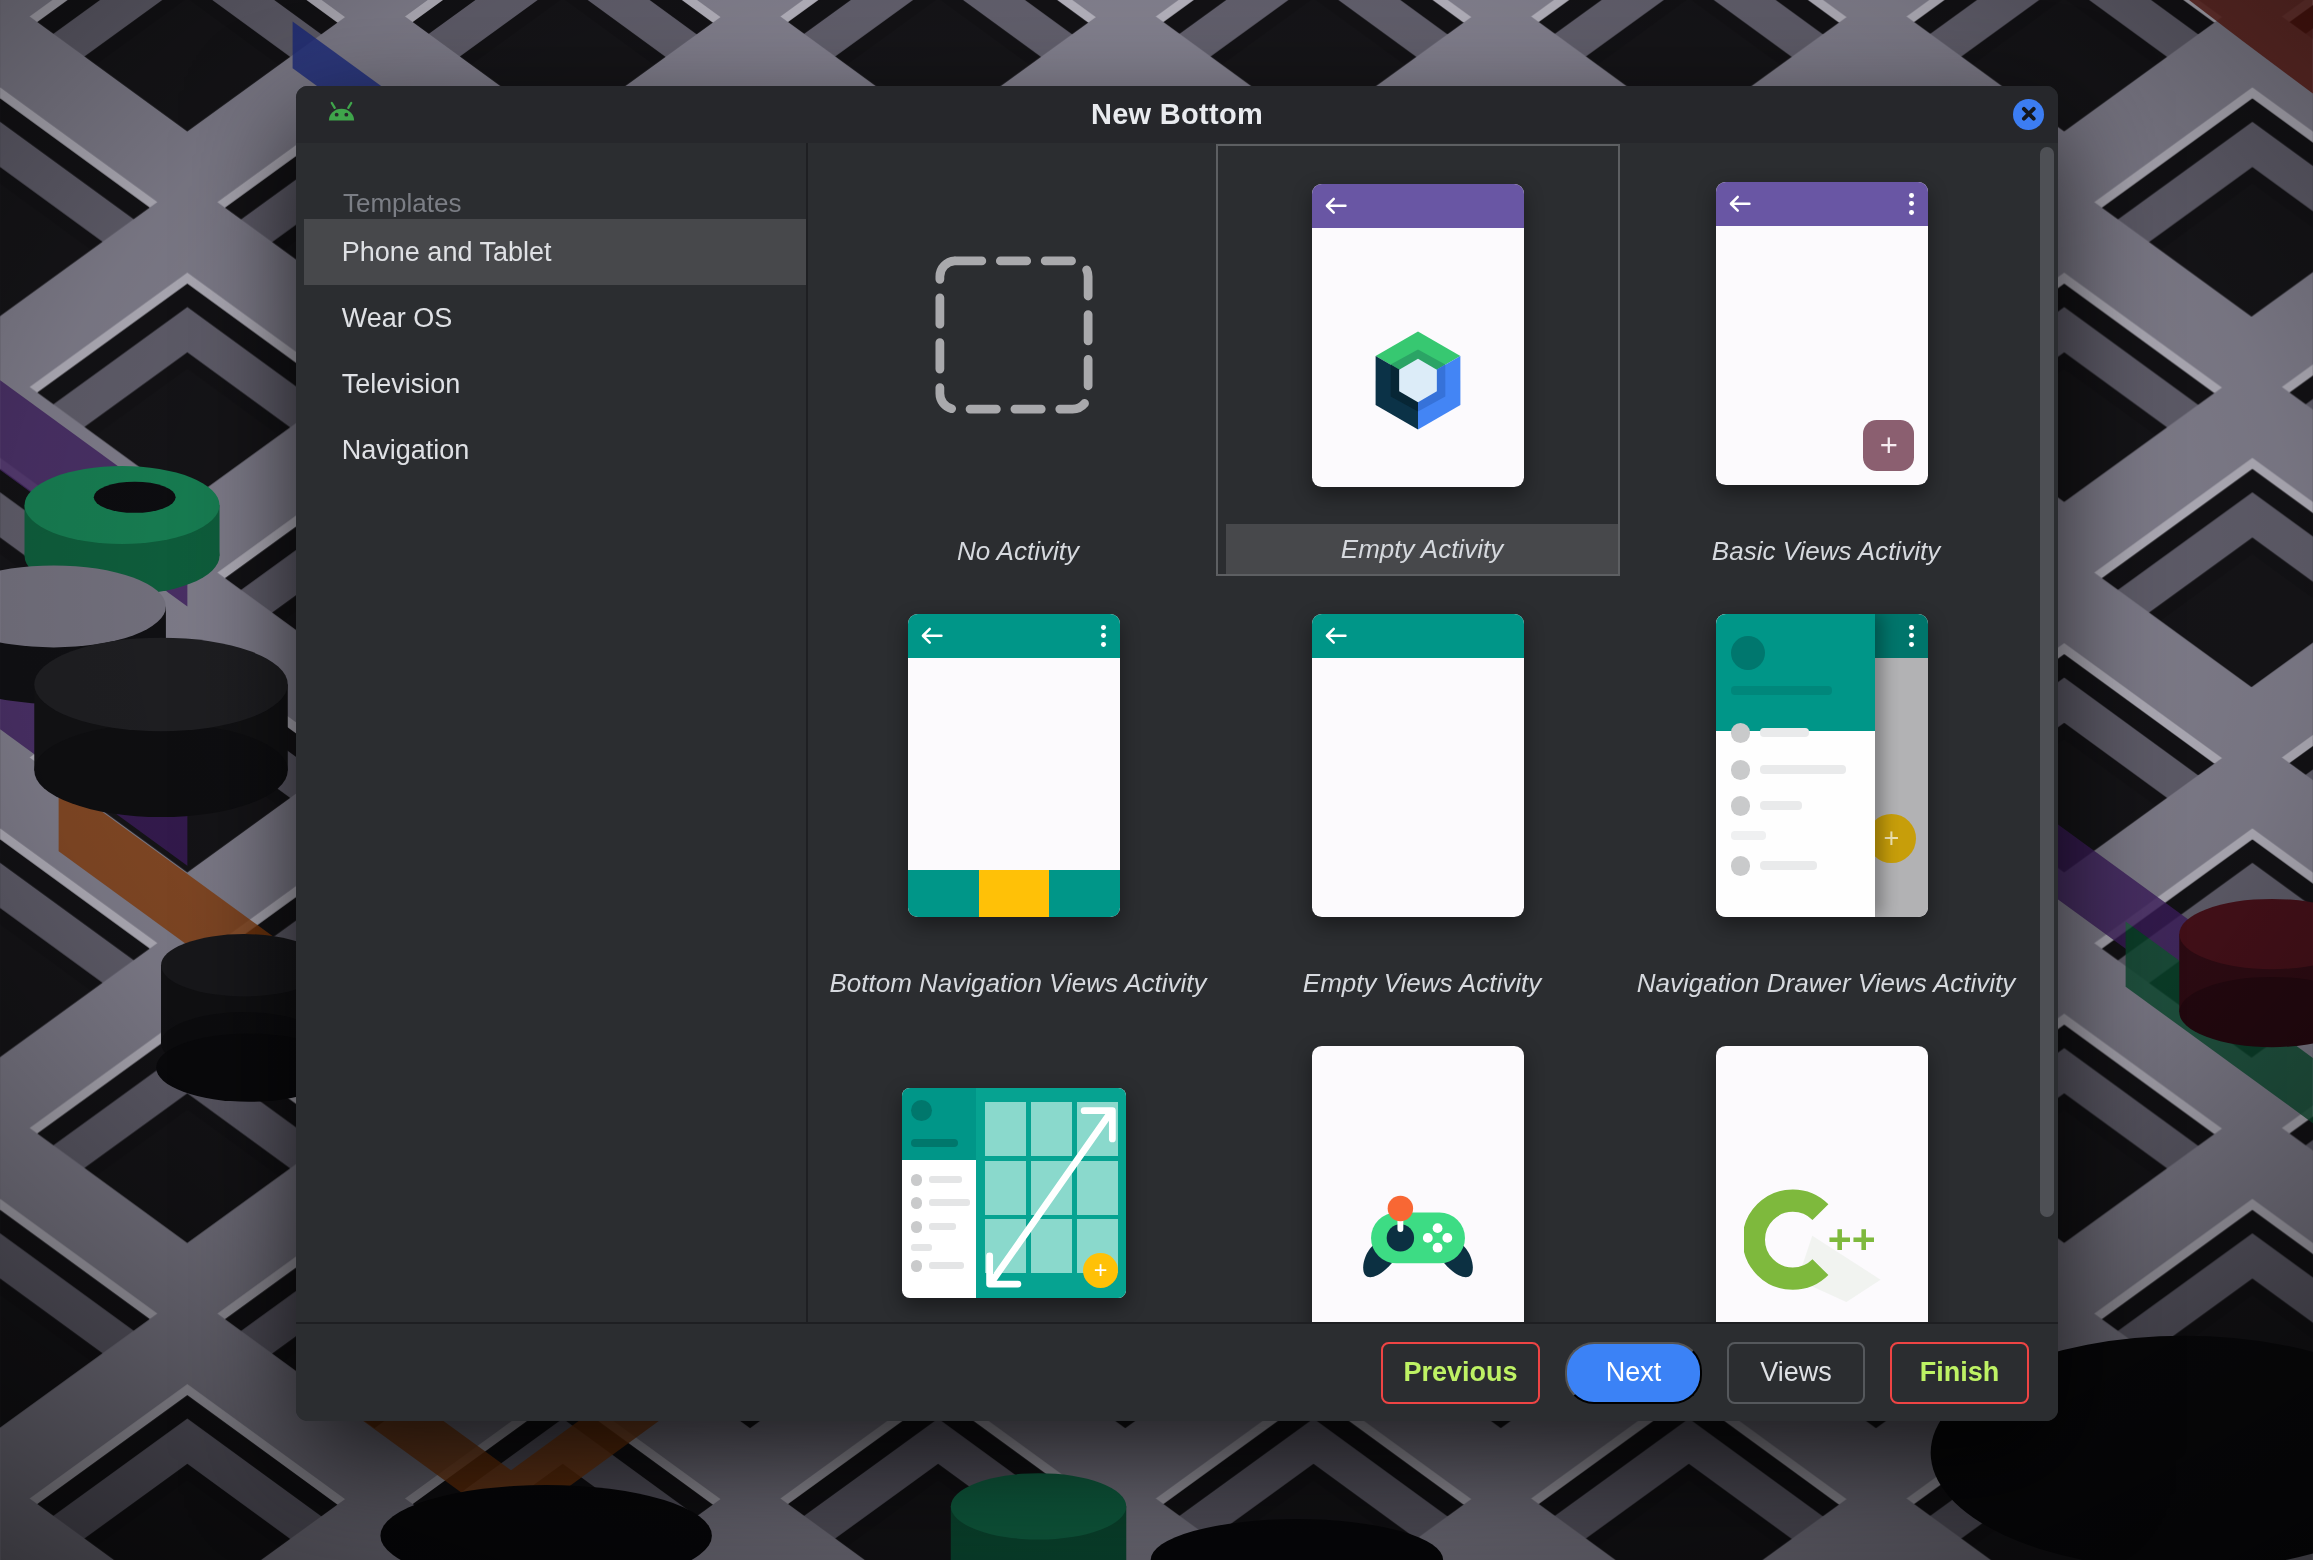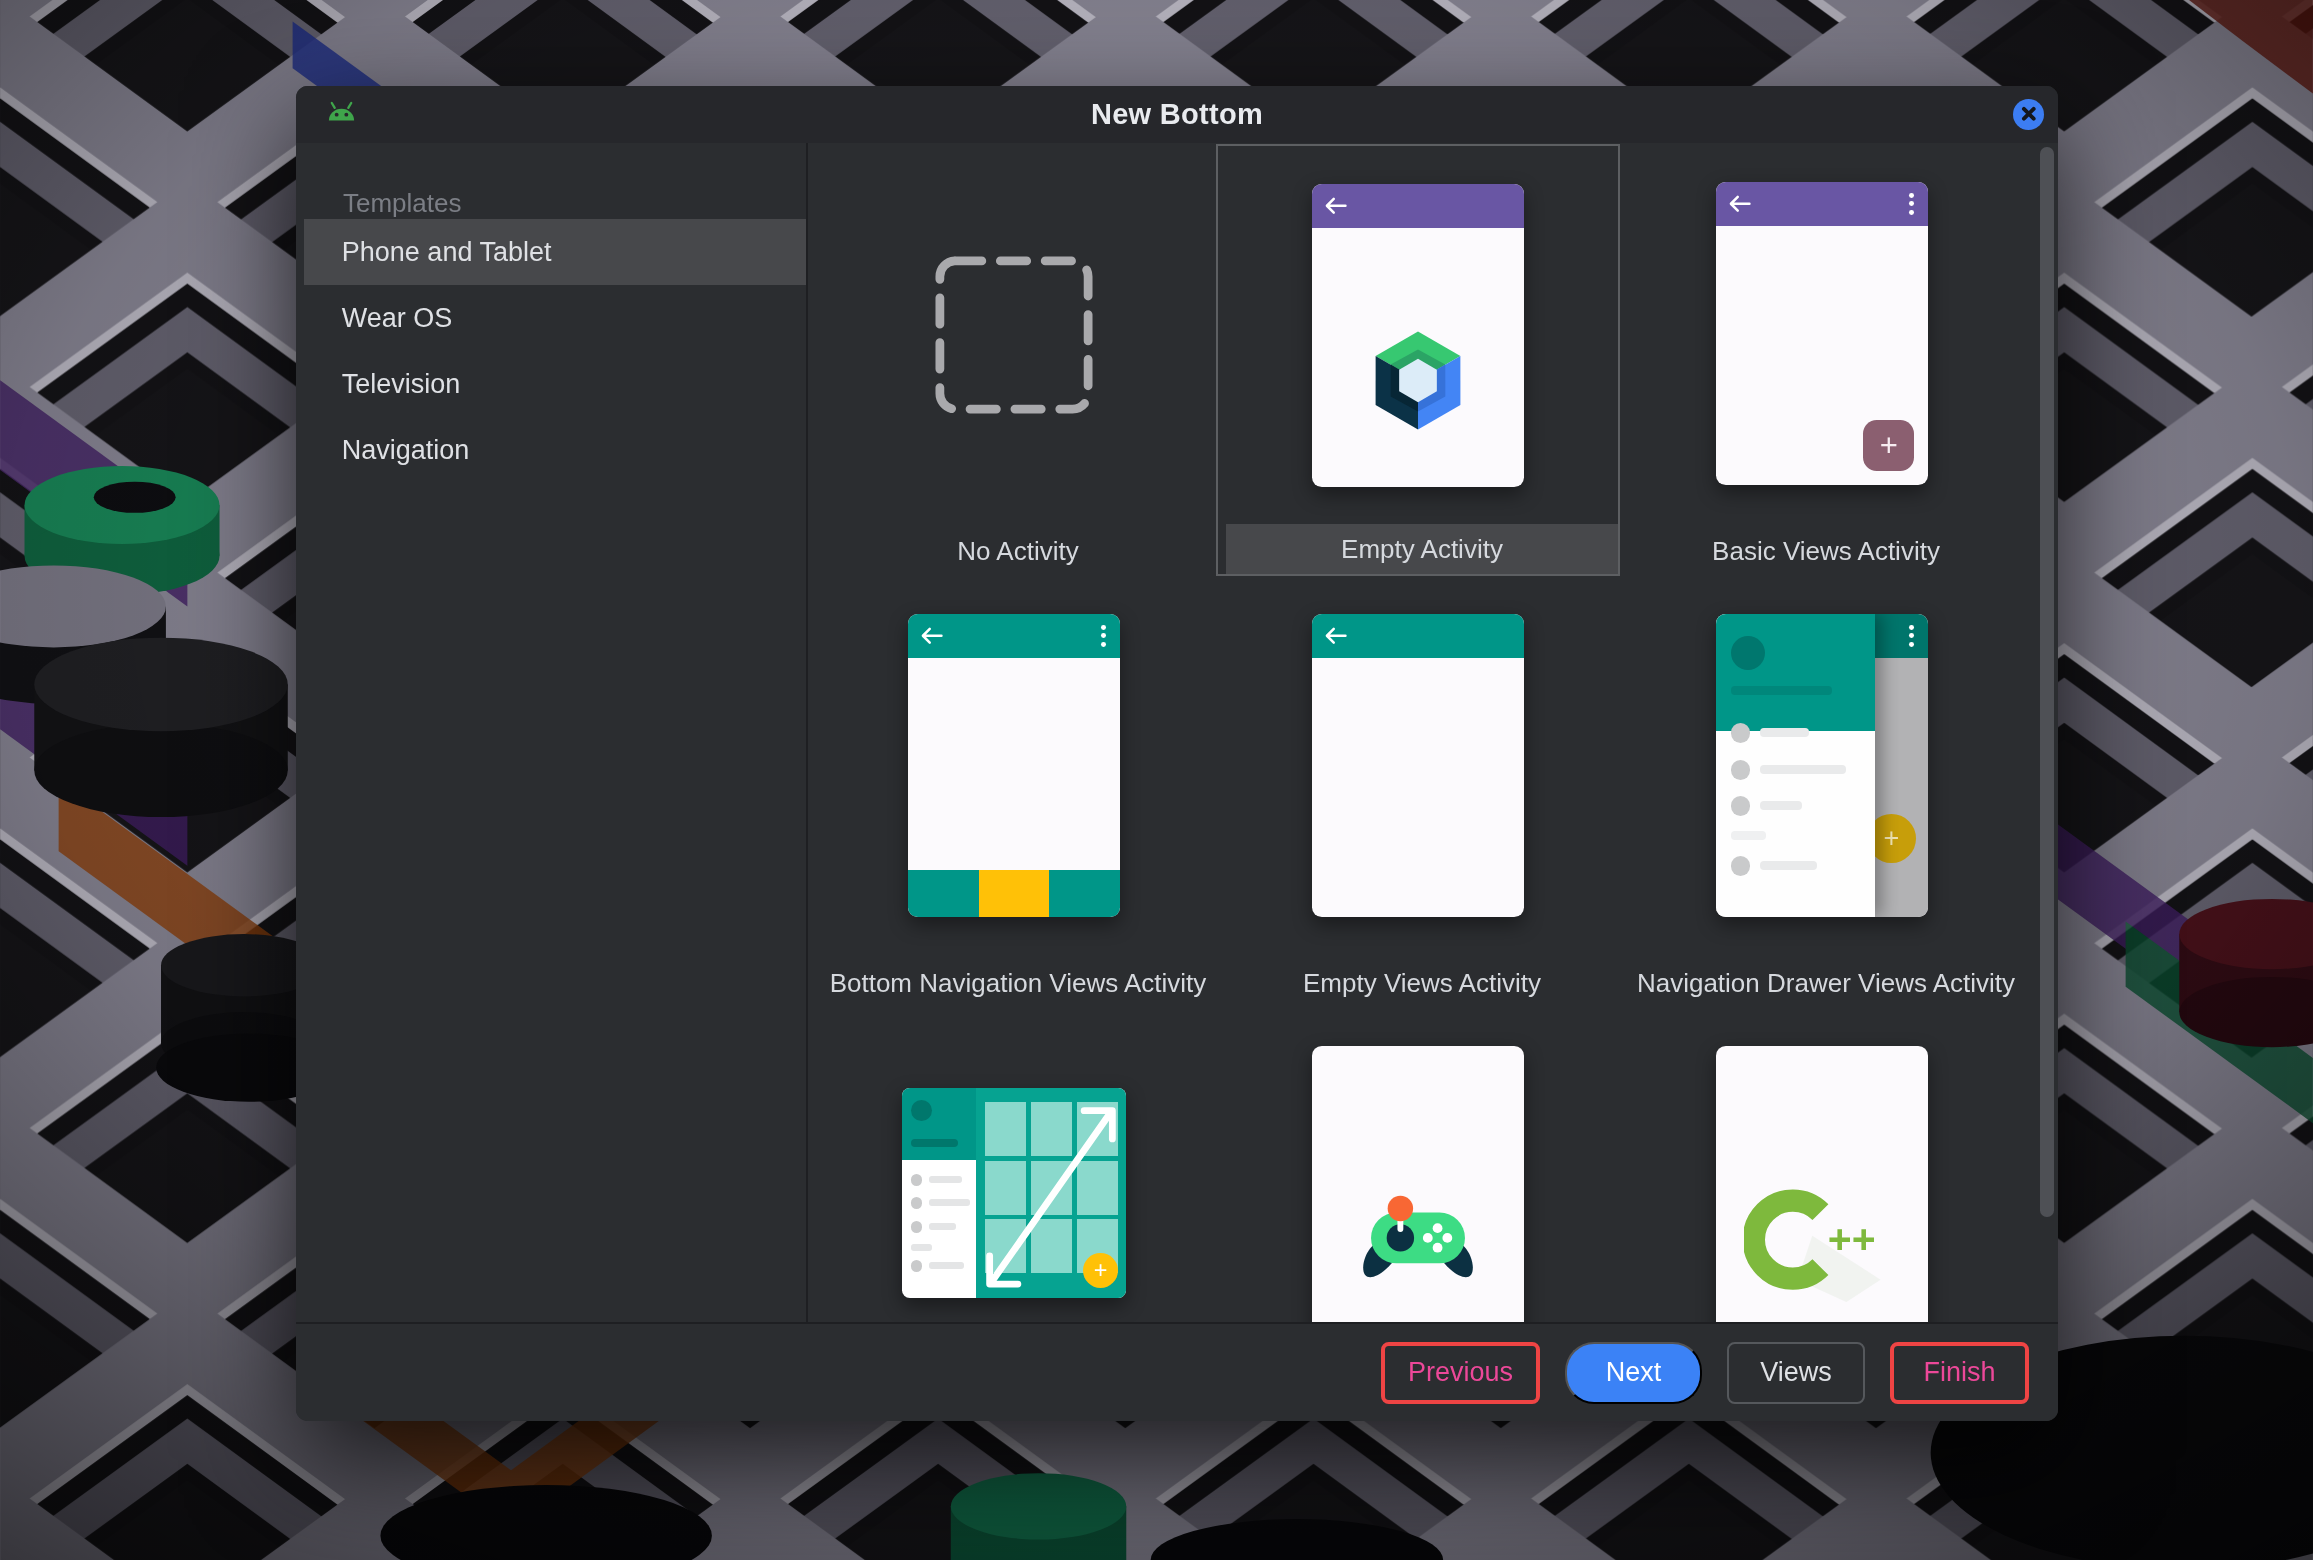--- a/index.html
+++ b/index.html
@@ -27,21 +27,21 @@
   .side-item{height:66px;display:flex;align-items:center;padding-left:38px;margin-left:7.8px;
              font-size:27px;color:#DFE1E5;cursor:pointer;}
   .side-item.selected{background:#47484B;}
 
   
   .grid{position:absolute;left:516px;top:1px;width:1213px;display:grid;
         grid-template-columns:repeat(3,404px);grid-auto-rows:432px;}
   .cell{position:relative;box-sizing:border-box;cursor:pointer;}
   .cell.selected{border:2px solid #5D5F62;}
   .cell-label{position:absolute;left:8px;right:0;bottom:0;height:50px;display:flex;
-              align-items:center;justify-content:center;font-size:26px;color:#D6D9DE;}
+              align-items:center;justify-content:center;font-size:26px;color:#D6D9DE;font-style:italic;}
   .cell.selected .cell-label{background:#47484B;}
 
   .dashed-wrap{position:absolute;left:50%;top:112px;transform:translateX(-50%);}
 
   .phone{position:absolute;left:50%;transform:translateX(-50%);top:38px;width:212px;height:303px;
          background:#FCFAFD;border-radius:9.8px;overflow:hidden;box-shadow:0 7.8px 19.5px rgba(0,0,0,.4);}
   .appbar{position:absolute;left:0;top:0;right:0;height:44px;}
   .appbar.purple{background:#6956A4;}
   .appbar.teal{background:#009688;}
   .appbar.darkteal{background:#00756B;}
@@ -90,21 +90,21 @@
 
   
   .scrollbar{position:absolute;right:3.9px;top:3.9px;width:13.7px;height:1070px;border-radius:6.8px;background:#4E5055;}
 
   
   .footer{position:absolute;left:0;right:0;bottom:0;height:99px;background:#2B2D30;border-top:2px solid #1E1F22;
           display:flex;align-items:center;justify-content:flex-end;gap:25px;padding-right:29px;box-sizing:border-box;}
   .btn{height:62px;border-radius:7.8px;font-size:27px;display:flex;align-items:center;justify-content:center;
        box-sizing:border-box;cursor:pointer;background:transparent;}
   .btn.outline{border:2px solid #55585C;color:#DFE1E5;}
-  .btn.disabled{border:4px solid #ef4444;color:#ec4899;cursor:default;}
+  .btn.disabled{border:2px solid #ef4444;color:#bef264;cursor:default;font-weight:bold;}
   .btn.primary{background:#3b82f6;color:#FFFFFF;border-radius:29px;}
   .w-prev{width:159px;} .w-next{width:137px;} .w-cancel{width:138px;} .w-finish{width:139px;}
 </style>
 </head>
 <body>
 
 <div class="screen">
 
   <svg class="wallpaper" width="2313" height="1560" viewBox="0 0 2372 1600">
     <defs>

